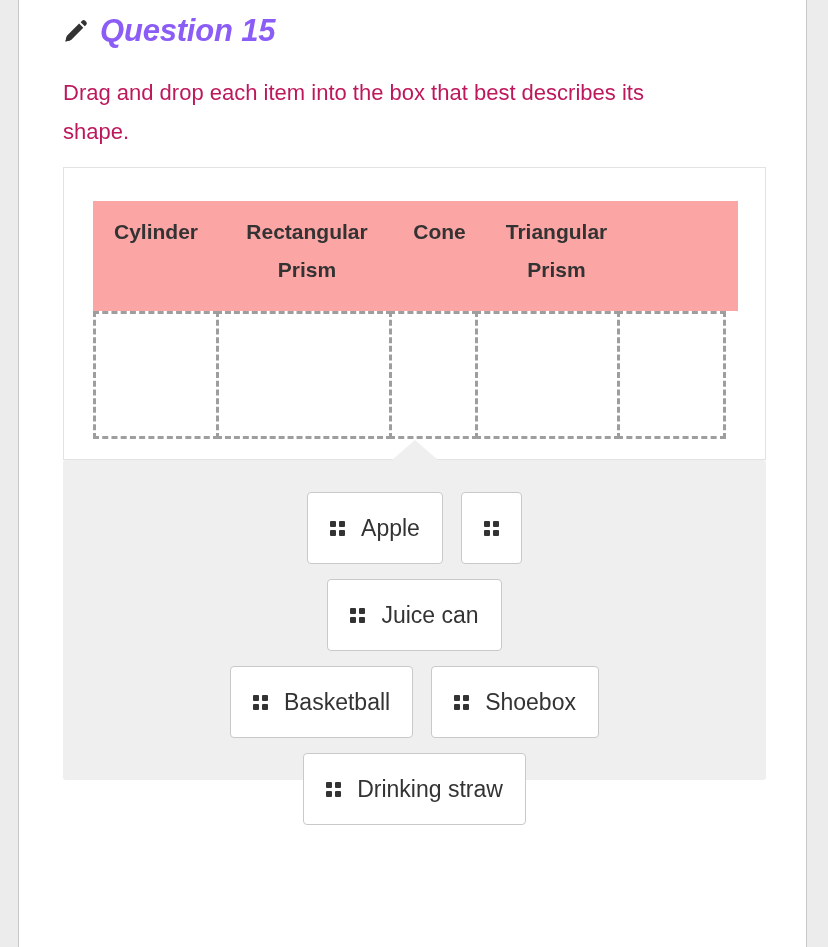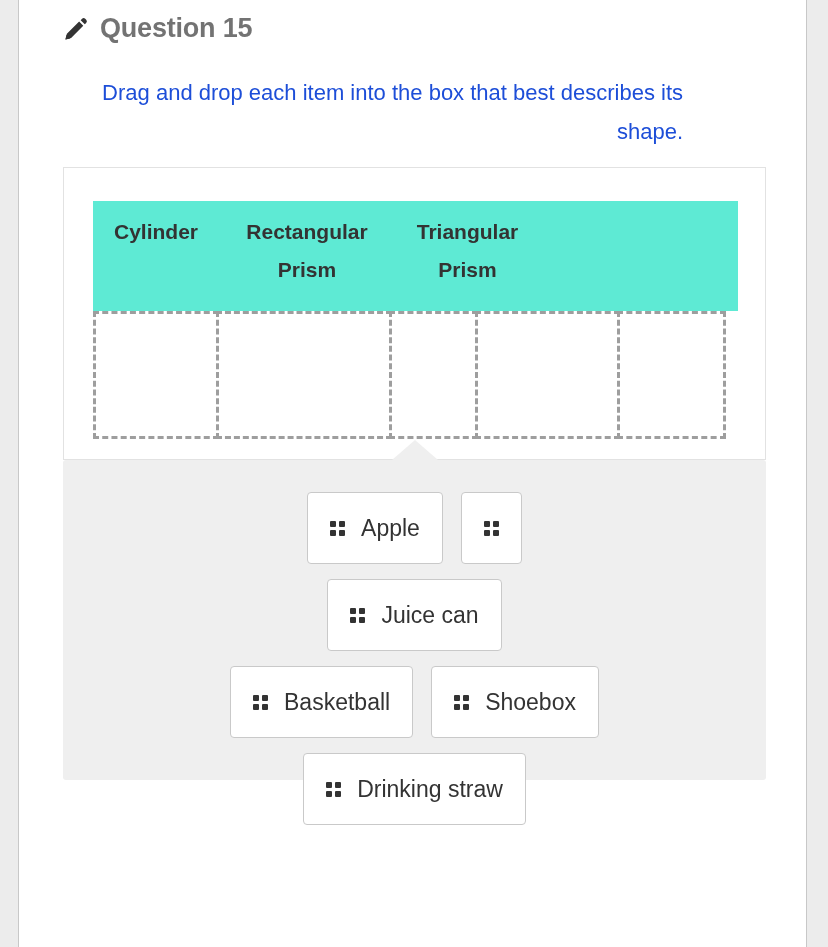--- a/index.html
+++ b/index.html
@@ -46,55 +46,55 @@
     display: flex;
     align-items: center;
     gap: 11px;
   }
   .pencil-icon {
     width: 26px; height: 26px;
     display: block;
     flex: none;
   }
   .q-title {
-    font-size: 27px;
+    font-size: 31px;
     font-weight: bold;
-    color: #737373;
+    color: #8b5cf6;
     letter-spacing: -0.2px;
     white-space: nowrap;
+    font-style: italic;
   }
 
   .q-prompt {
     position: absolute;
     left: 43px; top: 73px;
     width: 620px;
     font-size: 22px;
     line-height: 39px;
-    color: #1d4ed8;
-    text-align: right;
+    color: #be185d;
   }
 
   
   .drop-card {
     position: absolute;
     left: 43px; top: 167px;
     width: 703px;
     height: 293px;
     background: #ffffff;
     border: 1px solid #e2e2e2;
     box-sizing: border-box;
   }
   .drop-table {
     position: absolute;
     left: 29px; top: 33px;
     width: 645px;
   }
   .drop-head-row {
     display: flex;
-    background: #5eead4;
+    background: #fca5a5;
     padding: 12px 0 22px 0;
   }
   .drop-head-cell {
     font-size: 21px;
     font-weight: bold;
     color: #333333;
     text-align: center;
     line-height: 38px;
     box-sizing: border-box;
     padding: 0 4px;
@@ -197,20 +197,21 @@
     <div class="q-title">Question 15</div>
   </div>
 
   <div class="q-prompt">Drag and drop each item into the box that best describes its shape.</div>
 
   <div class="drop-card">
     <div class="drop-table">
       <div class="drop-head-row">
         <div class="drop-head-cell col-0">Cylinder</div>
         <div class="drop-head-cell col-1">Rectangular Prism</div>
+        <div class="drop-head-cell col-2">Cone</div>
         <div class="drop-head-cell col-3">Triangular Prism</div>
       </div>
       <div class="drop-zone-row">
         <div class="drop-zone col-0"></div>
         <div class="drop-zone col-1"></div>
         <div class="drop-zone col-2"></div>
         <div class="drop-zone col-3"></div>
         <div class="drop-zone col-4"></div>
       </div>
     </div>

